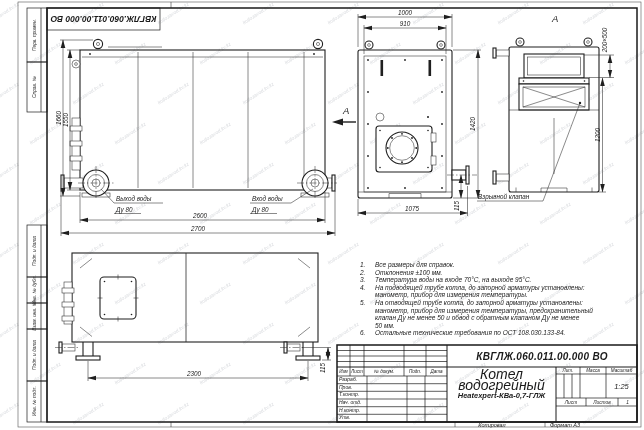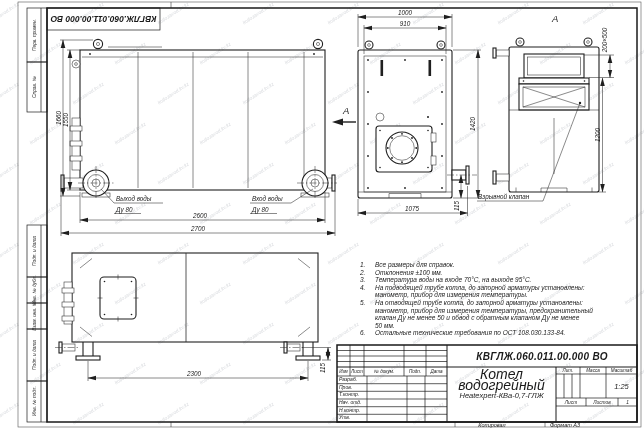--- a/index.html
+++ b/index.html
@@ -487,21 +487,21 @@
     <div>Разраб.</div>
     <div>Пров.</div>
     <div>Т.контр.</div>
     <div>Нач. отд.</div>
     <div>Н.контр.</div>
     <div>Утв.</div>
   </div>
 
   <div class="abs" style="left:447px;top:369px;width:109px;text-align:center;">
     <div style="font-size:14px;line-height:11px;">Котел водогрейный</div>
-    <div style="font-size:7.5px;line-height:10px;">Heatexpert-КВа-0,7-ГЛЖ</div>
+    <div style="font-size:7.5px;line-height:10px;font-weight:bold;">Heatexpert-КВа-0,7-ГЛЖ</div>
   </div>
 
   <div class="abs cellrow" style="left:556px;top:367px;width:81px;height:7.5px;font-size:4.6px;">
     <span style="width:24px">Лит.</span>
     <span style="width:26px">Масса</span>
     <span style="width:31px">Масштаб</span>
   </div>
   <div class="abs" style="left:606px;top:375px;width:31px;height:22px;display:flex;align-items:center;justify-content:center;font-size:7.5px;">1:25</div>
   <div class="abs cellrow" style="left:556px;top:398px;width:81px;height:8px;font-size:4.8px;">
     <span style="width:30px">Лист</span>

